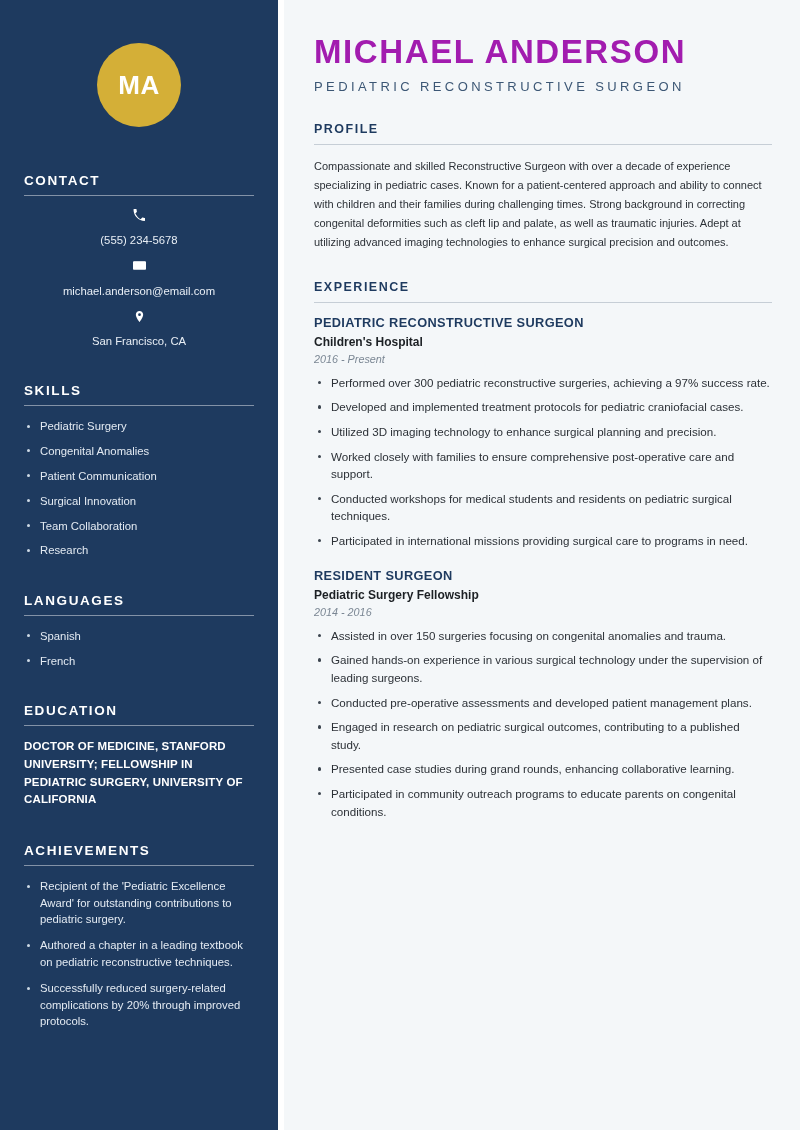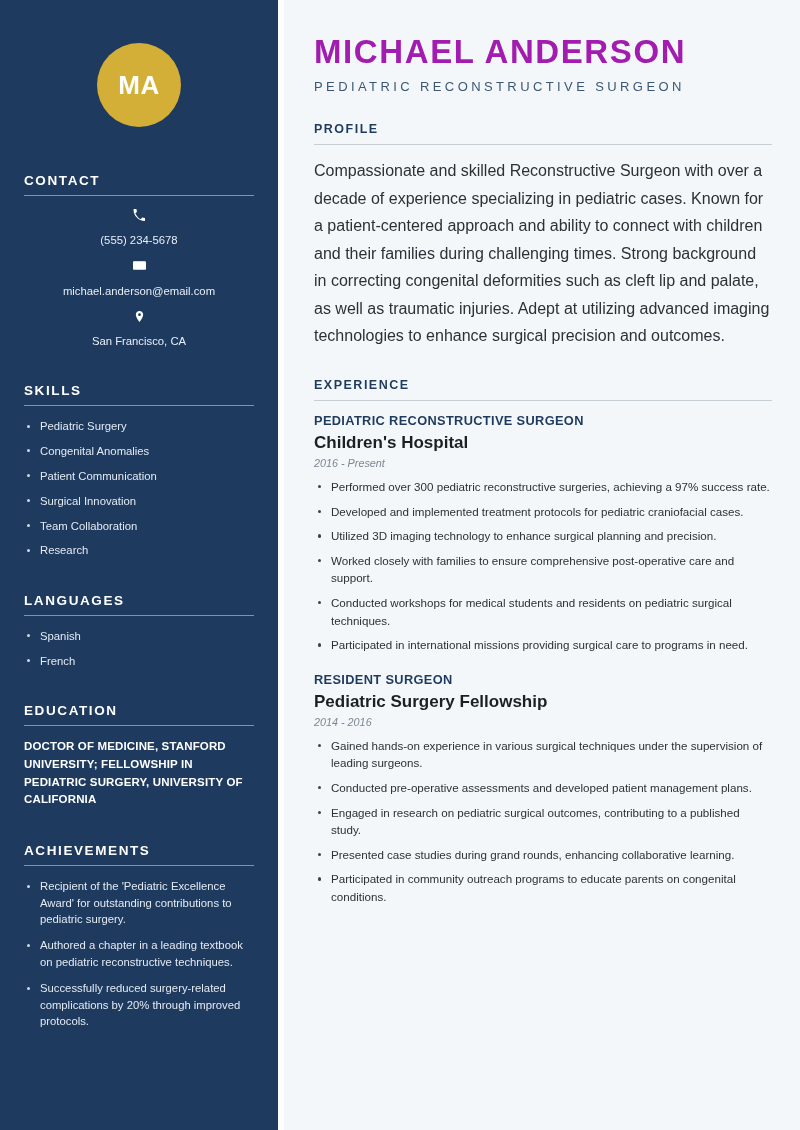--- a/index.html
+++ b/index.html
@@ -160,40 +160,40 @@
     padding-bottom: 8px;
   }
 
   .main-rule {
     height: 1px;
     background: #c6ced6;
     margin-bottom: 12px;
   }
 
   .profile-text {
-    font-size: 16px;
+    font-size: 11px;
     line-height: 1.72;
     color: #2c3137;
     text-align: left;
   }
 
   .job-block { margin-bottom: 18px; }
   .job-block:last-child { margin-bottom: 0; }
 
   .job-title {
     font-size: 12.8px;
     font-weight: bold;
     letter-spacing: 0.35px;
     color: #1e3a5f;
     text-transform: uppercase;
     margin-bottom: 5px;
   }
 
   .job-company {
-    font-size: 17px;
+    font-size: 12px;
     font-weight: bold;
     color: #1c2024;
     margin-bottom: 4px;
   }
 
   .job-dates {
     font-size: 10.8px;
     font-style: italic;
     color: #7b8794;
     margin-bottom: 9px;
@@ -335,21 +335,22 @@
           <li>Conducted workshops for medical students and residents on pediatric surgical techniques.</li>
           <li>Participated in international missions providing surgical care to programs in need.</li>
         </ul>
       </div>
 
       <div class="job-block">
         <div class="job-title">RESIDENT SURGEON</div>
         <div class="job-company">Pediatric Surgery Fellowship</div>
         <div class="job-dates">2014 - 2016</div>
         <ul class="job-points">
-          <li>Gained hands-on experience in various surgical techniques under the supervision of leading surgeons.</li>
+          <li>Assisted in over 150 surgeries focusing on congenital anomalies and trauma.</li>
+          <li>Gained hands-on experience in various surgical technology under the supervision of leading surgeons.</li>
           <li>Conducted pre-operative assessments and developed patient management plans.</li>
           <li>Engaged in research on pediatric surgical outcomes, contributing to a published study.</li>
           <li>Presented case studies during grand rounds, enhancing collaborative learning.</li>
           <li>Participated in community outreach programs to educate parents on congenital conditions.</li>
         </ul>
       </div>
 
     </section>
 
   </main>

